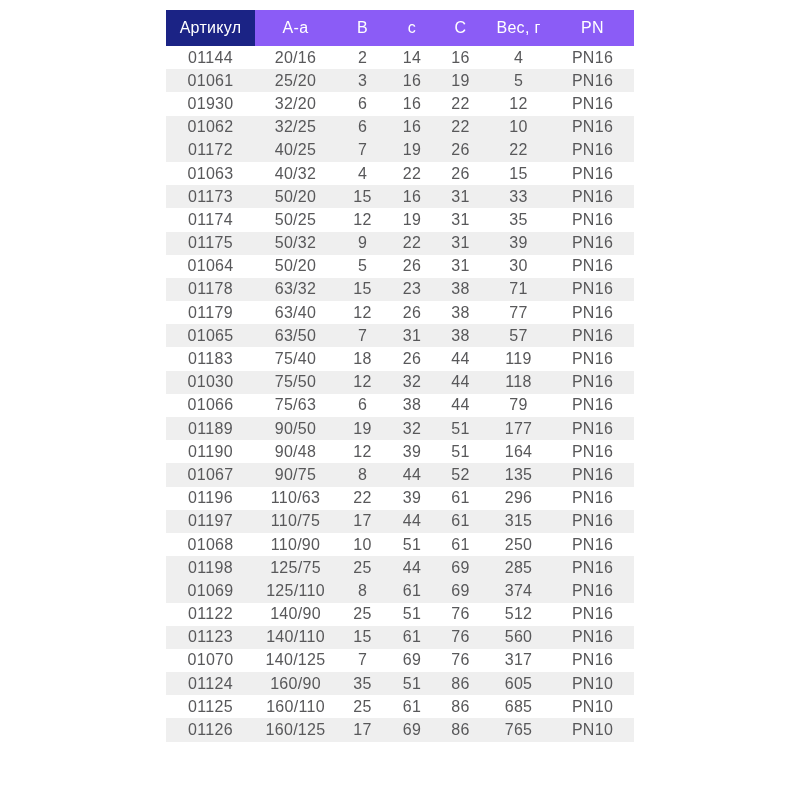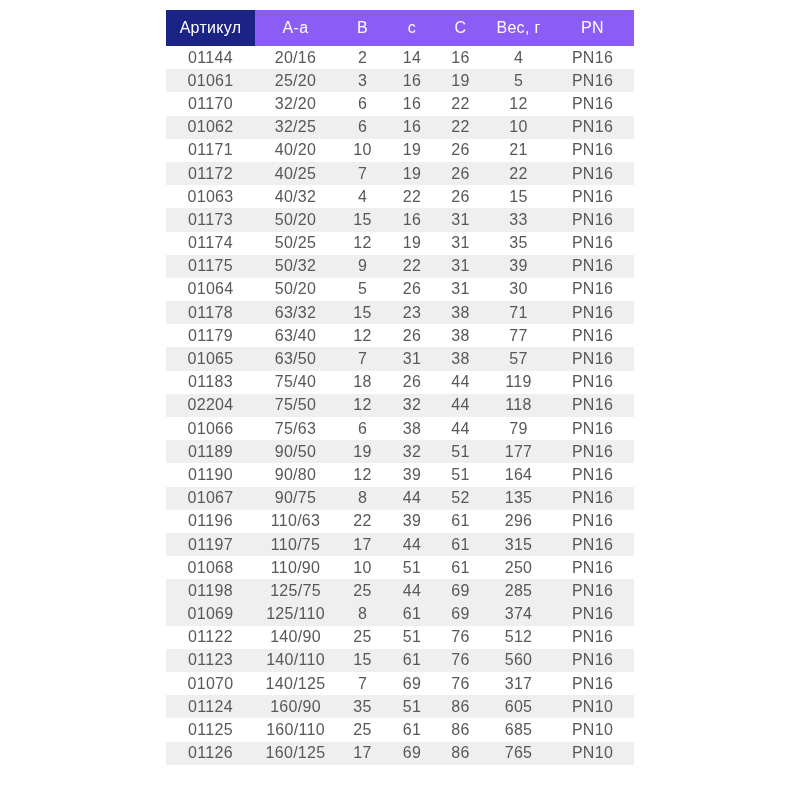--- a/index.html
+++ b/index.html
@@ -90,44 +90,35 @@
         <tr class="stripe">
           <td>01061</td>
           <td>25/20</td>
           <td>3</td>
           <td>16</td>
           <td>19</td>
           <td>5</td>
           <td>PN16</td>
         </tr>
         <tr>
-          <td>01170</td>
+          <td>01930</td>
           <td>32/20</td>
           <td>6</td>
           <td>16</td>
           <td>22</td>
           <td>12</td>
           <td>PN16</td>
         </tr>
         <tr class="stripe">
           <td>01062</td>
           <td>32/25</td>
           <td>6</td>
           <td>16</td>
           <td>22</td>
           <td>10</td>
-          <td>PN16</td>
-        </tr>
-        <tr>
-          <td>01171</td>
-          <td>40/20</td>
-          <td>10</td>
-          <td>19</td>
-          <td>26</td>
-          <td>21</td>
           <td>PN16</td>
         </tr>
         <tr class="stripe">
           <td>01172</td>
           <td>40/25</td>
           <td>7</td>
           <td>19</td>
           <td>26</td>
           <td>22</td>
           <td>PN16</td>
@@ -207,21 +198,21 @@
         <tr>
           <td>01183</td>
           <td>75/40</td>
           <td>18</td>
           <td>26</td>
           <td>44</td>
           <td>119</td>
           <td>PN16</td>
         </tr>
         <tr class="stripe">
-          <td>02204</td>
+          <td>01030</td>
           <td>75/50</td>
           <td>12</td>
           <td>32</td>
           <td>44</td>
           <td>118</td>
           <td>PN16</td>
         </tr>
         <tr>
           <td>01066</td>
           <td>75/63</td>
@@ -235,21 +226,21 @@
           <td>01189</td>
           <td>90/50</td>
           <td>19</td>
           <td>32</td>
           <td>51</td>
           <td>177</td>
           <td>PN16</td>
         </tr>
         <tr>
           <td>01190</td>
-          <td>90/80</td>
+          <td>90/48</td>
           <td>12</td>
           <td>39</td>
           <td>51</td>
           <td>164</td>
           <td>PN16</td>
         </tr>
         <tr class="stripe">
           <td>01067</td>
           <td>90/75</td>
           <td>8</td>

